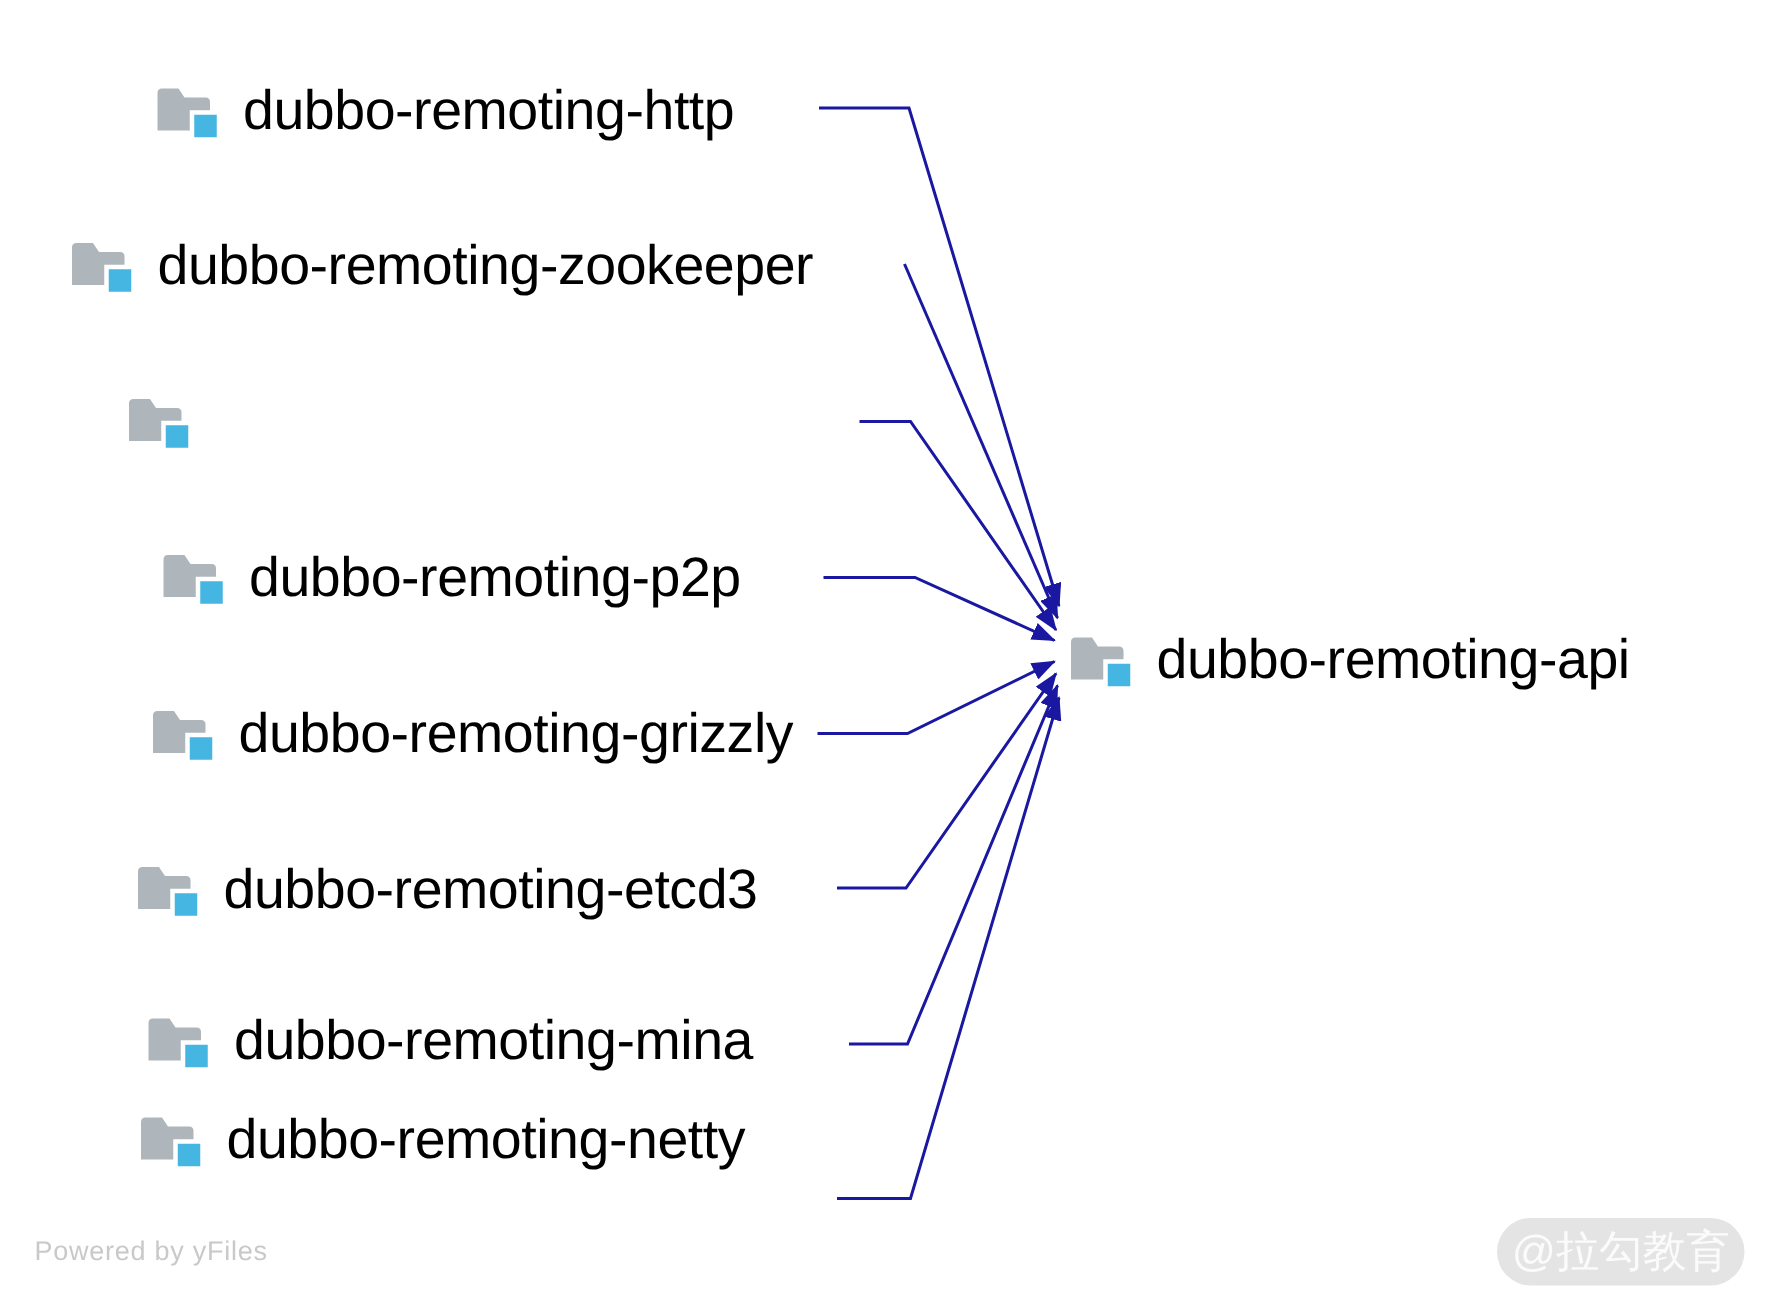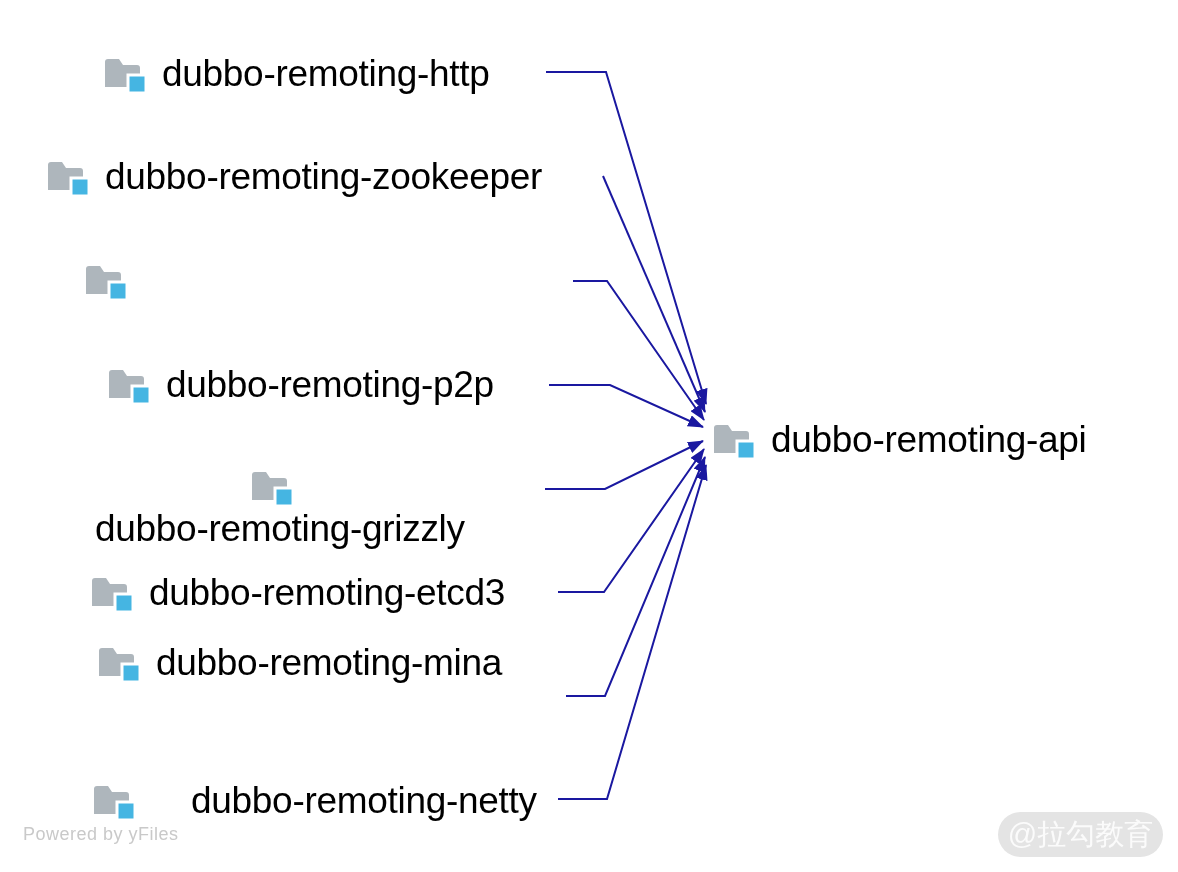--- a/index.html
+++ b/index.html
@@ -102,45 +102,45 @@
   </div>
 
   <div class="node" style="left:107px; top:362px;">
     <svg class="folder" width="46" height="42" viewBox="0 0 46 42">
       <path class="f-body" d="M2,34 V9 Q2,6 5,6 H16 L20,12 H34 Q37,12 37,15 V34 Z"></path>
       <rect class="f-sq" x="25" y="22" width="18" height="18"></rect>
     </svg>
     <span class="label">dubbo-remoting-p2p</span>
   </div>
 
-  <div class="node" style="left:82px; top:466px;flex-direction:column;">
+  <div class="node" style="left:100px; top:466px;">
     <svg class="folder" width="46" height="42" viewBox="0 0 46 42">
       <path class="f-body" d="M2,34 V9 Q2,6 5,6 H16 L20,12 H34 Q37,12 37,15 V34 Z"></path>
       <rect class="f-sq" x="25" y="22" width="18" height="18"></rect>
     </svg>
     <span class="label">dubbo-remoting-grizzly</span>
   </div>
 
   <div class="node" style="left:90px; top:570px;">
     <svg class="folder" width="46" height="42" viewBox="0 0 46 42">
       <path class="f-body" d="M2,34 V9 Q2,6 5,6 H16 L20,12 H34 Q37,12 37,15 V34 Z"></path>
       <rect class="f-sq" x="25" y="22" width="18" height="18"></rect>
     </svg>
     <span class="label">dubbo-remoting-etcd3</span>
   </div>
 
-  <div class="node" style="left:97px; top:640px;text-align:right;">
+  <div class="node" style="left:97px; top:671px;text-align:right;">
     <svg class="folder" width="46" height="42" viewBox="0 0 46 42">
       <path class="f-body" d="M2,34 V9 Q2,6 5,6 H16 L20,12 H34 Q37,12 37,15 V34 Z"></path>
       <rect class="f-sq" x="25" y="22" width="18" height="18"></rect>
     </svg>
     <span class="label">dubbo-remoting-mina</span>
   </div>
 
-  <div class="node" style="left:92px; top:778px;gap:40px;">
+  <div class="node" style="left:92px; top:737px;">
     <svg class="folder" width="46" height="42" viewBox="0 0 46 42">
       <path class="f-body" d="M2,34 V9 Q2,6 5,6 H16 L20,12 H34 Q37,12 37,15 V34 Z"></path>
       <rect class="f-sq" x="25" y="22" width="18" height="18"></rect>
     </svg>
     <span class="label">dubbo-remoting-netty</span>
   </div>
 
   <div class="node" style="left:712px; top:415px;align-items:flex-end;">
     <svg class="folder" width="46" height="42" viewBox="0 0 46 42">
       <path class="f-body" d="M2,34 V9 Q2,6 5,6 H16 L20,12 H34 Q37,12 37,15 V34 Z"></path>

